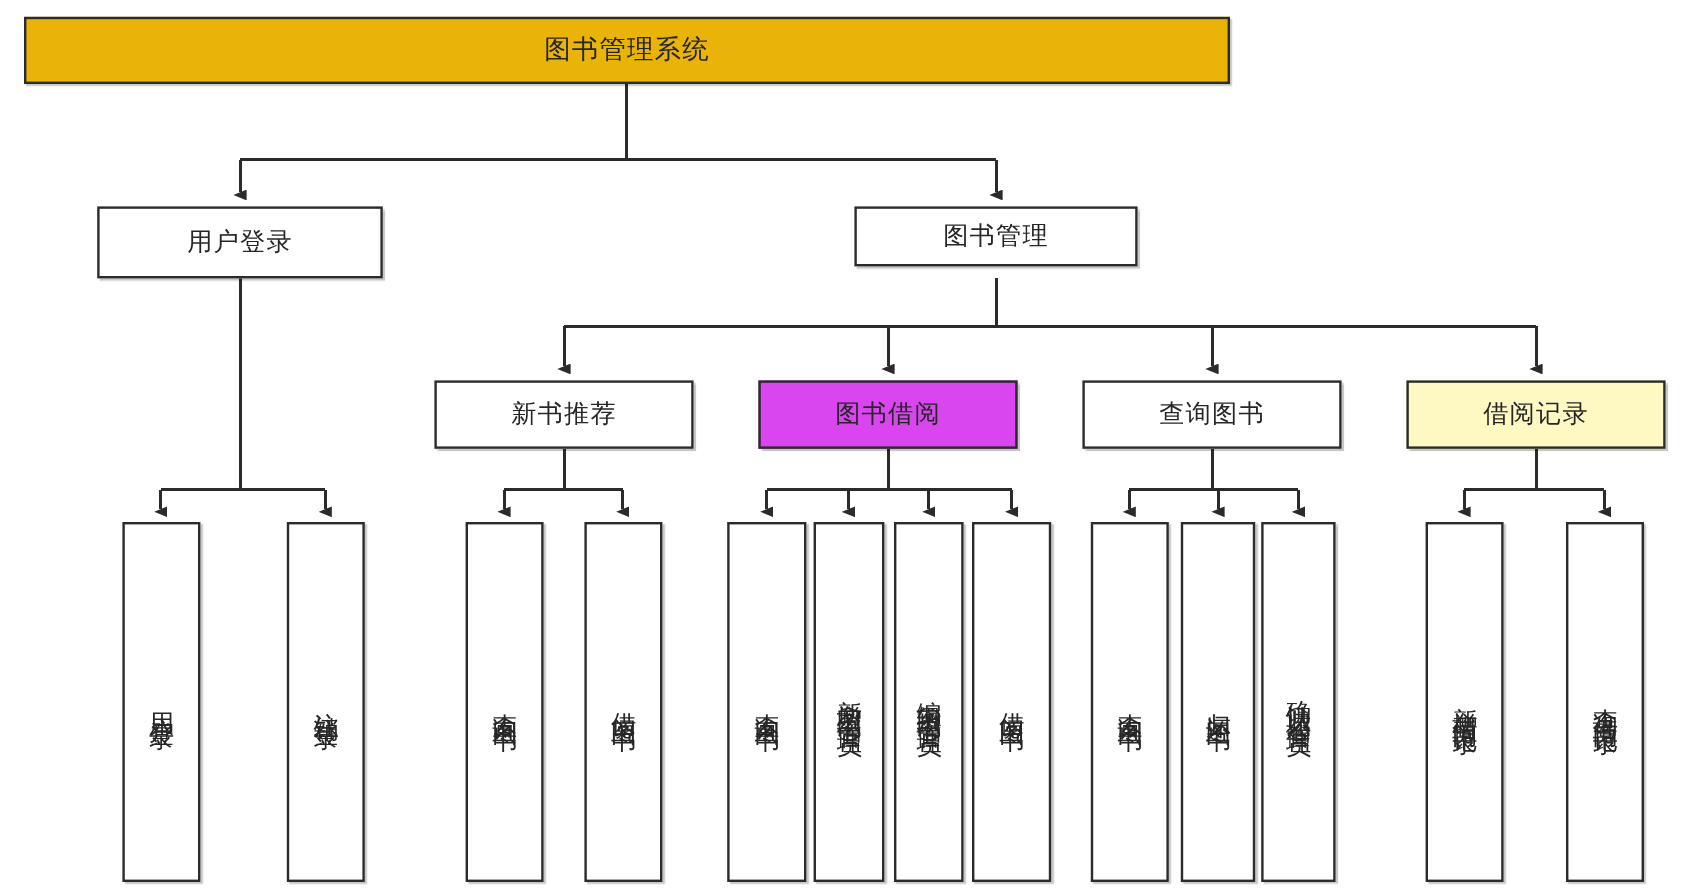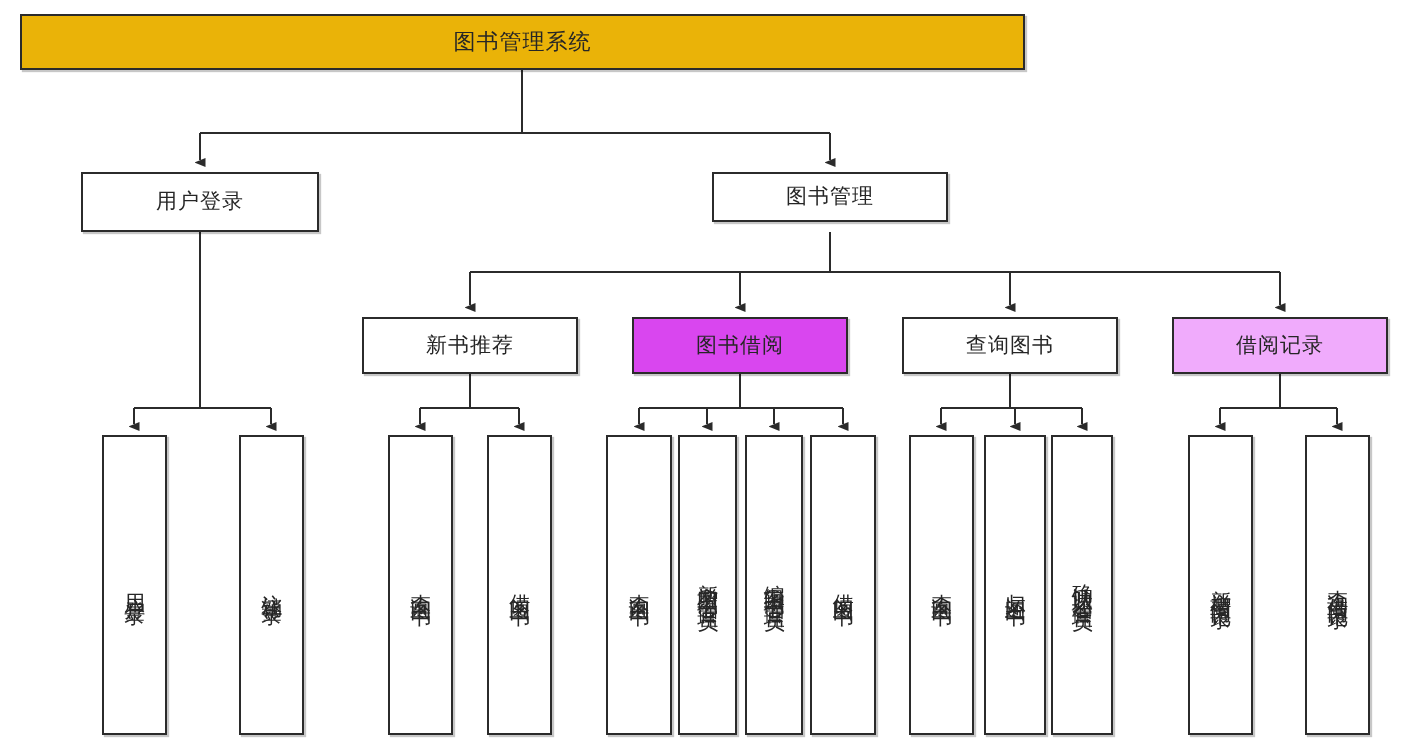--- a/index.html
+++ b/index.html
@@ -142,21 +142,21 @@
 
   <div class="node level3" style="left: 362px; top: 317px; width: 216px; height: 57px; border-color: rgb(43, 43, 43); background: rgb(255, 255, 255);">
     <span class="node-label" style="color: rgb(38, 38, 38);">新书推荐</span>
   </div>
   <div class="node level3" style="left: 632px; top: 317px; width: 216px; height: 57px; border-color: rgb(43, 43, 43); background: #d946ef;">
     <span class="node-label" style="color: rgb(38, 38, 38);">图书借阅</span>
   </div>
   <div class="node level3" style="left: 902px; top: 317px; width: 216px; height: 57px; border-color: rgb(43, 43, 43); background: rgb(255, 255, 255);">
     <span class="node-label" style="color: rgb(38, 38, 38);">查询图书</span>
   </div>
-  <div class="node level3" style="left: 1172px; top: 317px; width: 216px; height: 57px; border-color: rgb(43, 43, 43); background: #f0abfc;">
+  <div class="node level3" style="left: 1172px; top: 317px; width: 216px; height: 57px; border-color: rgb(43, 43, 43); background: #fef9c3;">
     <span class="node-label" style="color: rgb(38, 38, 38);">借阅记录</span>
   </div>
 
   <div class="node leaf" style="left: 102px; top: 435px; width: 65px; height: 300px; border-color: rgb(43, 43, 43); background: rgb(255, 255, 255);">
     <span class="node-label" style="color: rgb(38, 38, 38);">用户登录</span>
   </div>
   <div class="node leaf" style="left: 239px; top: 435px; width: 65px; height: 300px; border-color: rgb(43, 43, 43); background: rgb(255, 255, 255);">
     <span class="node-label" style="color: rgb(38, 38, 38);">注销登录</span>
   </div>
   <div class="node leaf" style="left: 388px; top: 435px; width: 65px; height: 300px; border-color: rgb(43, 43, 43); background: rgb(255, 255, 255);">

